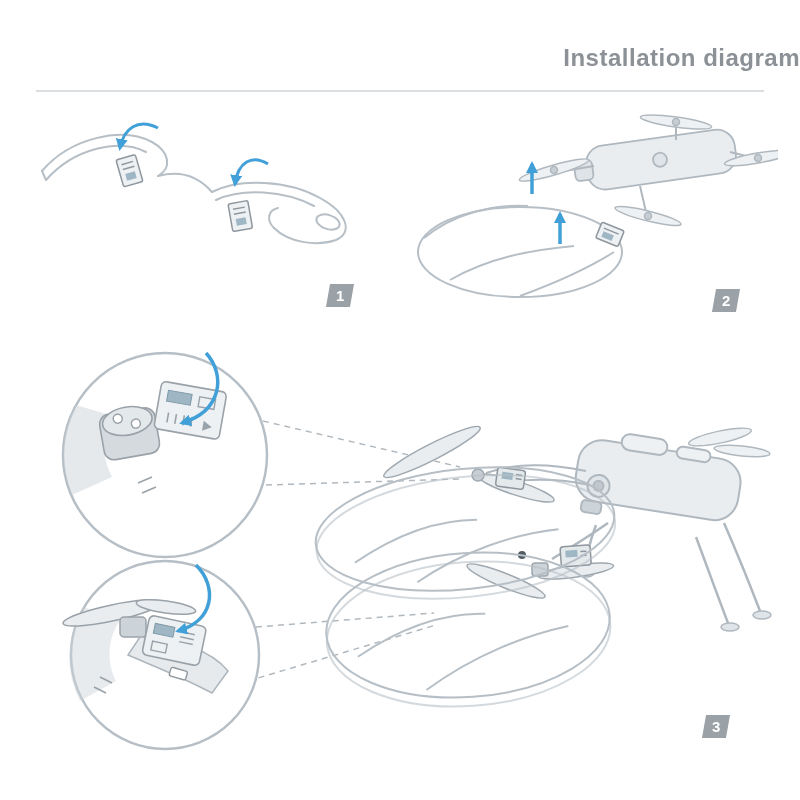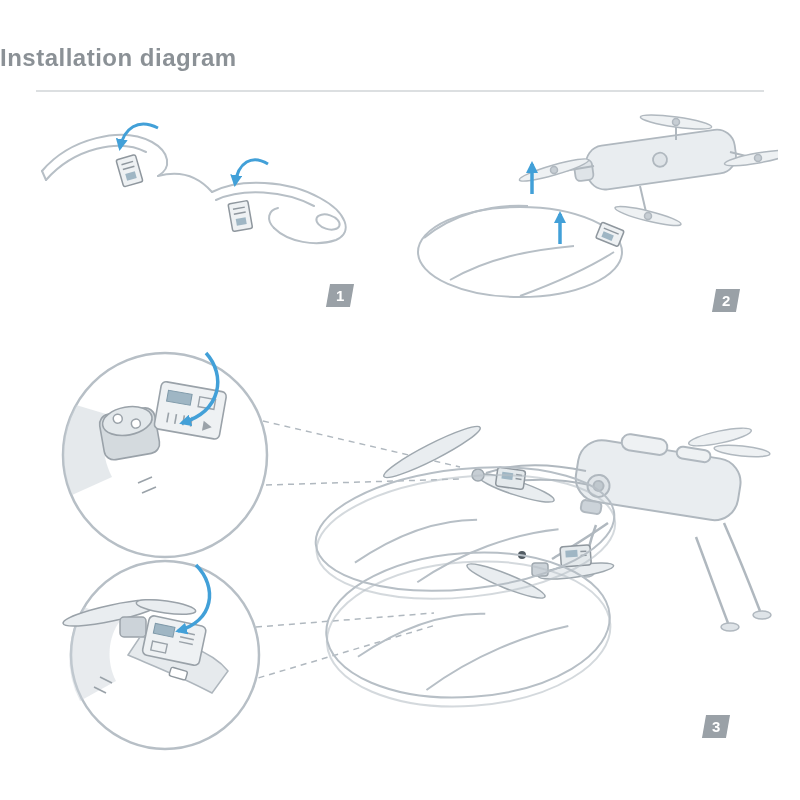--- a/index.html
+++ b/index.html
@@ -1,20 +1,20 @@
 <!DOCTYPE html>
 <html><head>
 <meta charset="utf-8">
 <style>
   * { margin:0; padding:0; box-sizing:border-box; }
   html,body { background:#ffffff; }
   body { width:800px; height:800px; font-family:"Liberation Sans", sans-serif; }
   .page { position:relative; width:800px; height:800px; background:#ffffff; overflow:hidden; }
-  .title { position:absolute; top:44px; left:0; width:100%; text-align:left;
-           font-size:24px; font-weight:bold; color:#8b9196; letter-spacing:0.5px; }
+  .title { position:absolute; top:44px; left:0; width:100%; text-align:right;
+           font-size:24px; font-weight:bold; color:#8b9196; letter-spacing:0.5px;padding-left:32px; }
   .divider { position:absolute; top:90px; left:36px; width:728px; height:2px; background:#dcdfe1; }
   .step-svg { position:absolute; }
   #svg-step1 { left:30px;  top:116px; }
   #svg-step2 { left:408px; top:110px; }
   #svg-step3 { left:20px;  top:325px; }
   .badge { position:absolute; width:24px; height:23px; background:#9aa1a7;
            display:flex; align-items:center; justify-content:center;
            transform:skewX(-10deg); }
   .badge span { display:block; transform:skewX(10deg); color:#ffffff;
                 font-size:15px; font-weight:bold; line-height:1; }

